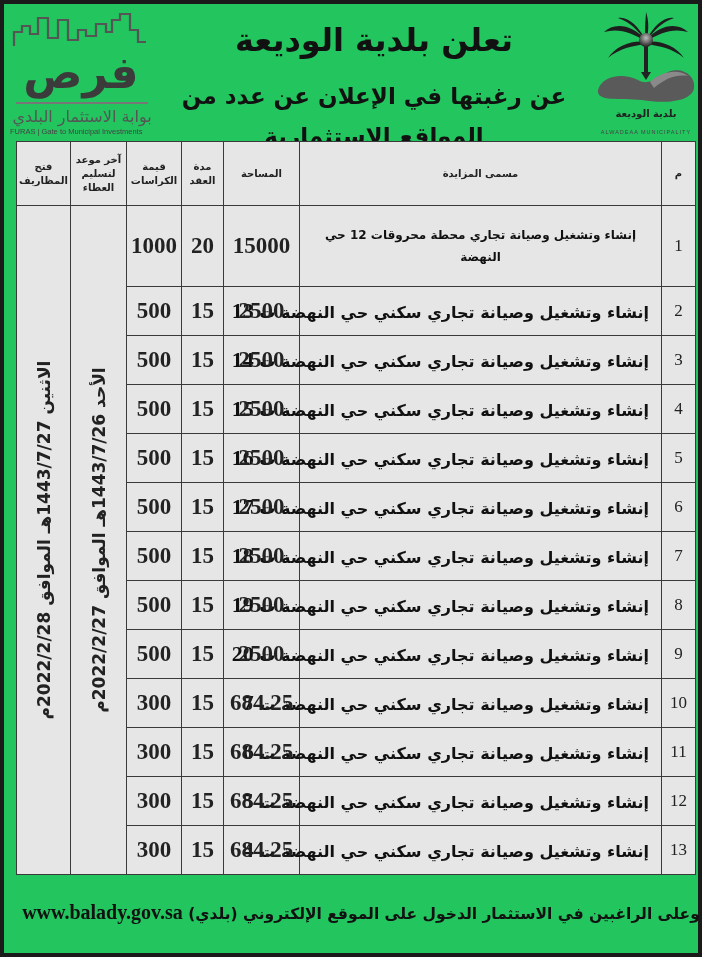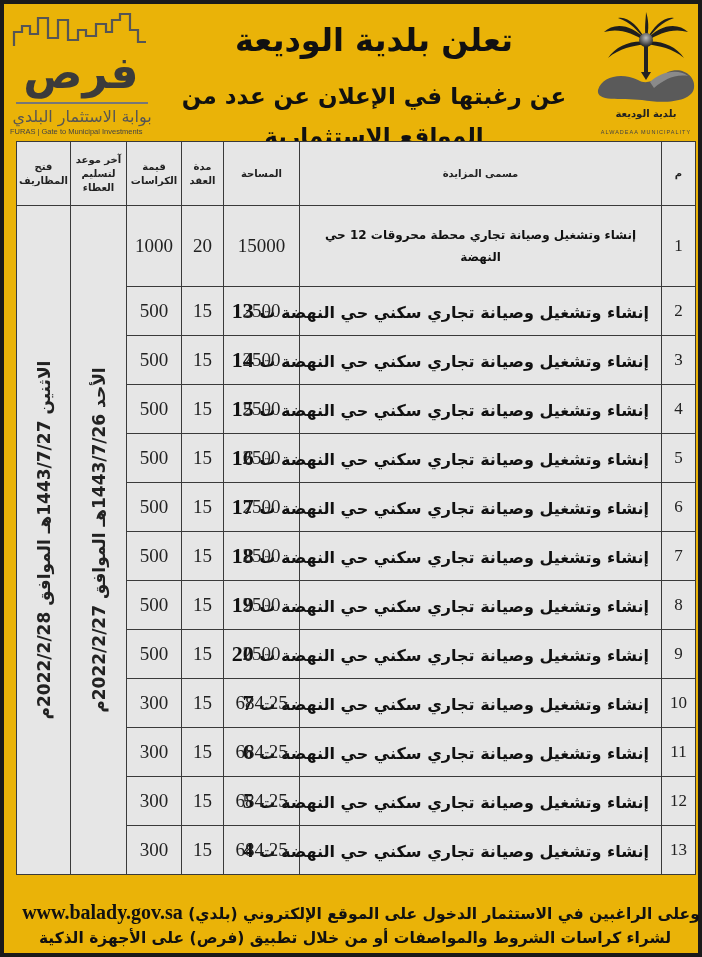--- a/index.html
+++ b/index.html
@@ -4,21 +4,21 @@
 <style>
   html, body { margin:0; padding:0; }
   body {
     width:702px; height:957px; position:relative; overflow:hidden;
     background:#f4f4f4;
     font-family:"DejaVu Sans", sans-serif;
     color:#111;
   }
   .frame {
     position:absolute; left:0; top:0; width:702px; height:957px;
-    box-sizing:border-box; border:4px solid #1a1a1a; background:#eab308;
+    box-sizing:border-box; border:4px solid #1a1a1a; background:#22c55e;
   }
   
   .furas-logo { position:absolute; left:6px; top:6px; width:140px; height:128px; }
   .furas-skyline { position:absolute; left:2px; top:2px; }
   .furas-word {
     position:absolute; left:6px; top:38px; width:130px; text-align:center;
     font-family:"DejaVu Sans", sans-serif; font-size:44px; font-weight:bold; color:#3b3b3b;
     letter-spacing:2px; line-height:50px;
   }
   .furas-rule { position:absolute; left:6px; top:92px; width:132px; height:2px; background:#777; }
@@ -49,21 +49,21 @@
     position:absolute; left:12px; top:137px; width:679px;
     border-collapse:collapse; direction:rtl; table-layout:fixed;
     background:#e6e6e6;
   }
   .tbl td, .tbl th {
     border:1.5px solid #3a3a3a; padding:0; text-align:center; vertical-align:middle;
   }
   .tbl th {
     height:63px; font-size:10px; font-weight:bold; color:#222; line-height:14px;
   }
-  .tbl td.num { font-family:"Liberation Serif", serif; font-weight:normal; font-size:19px; color:#222; }
+  .tbl td.num { font-family:"Liberation Serif", serif; font-weight:bold; font-size:23px; color:#222; }
   .tbl td.idx { font-family:"Liberation Serif", serif; font-size:17px; color:#222; }
   .tbl td.name {
     font-family:"DejaVu Sans", sans-serif; font-weight:bold; font-size:16px; color:#111;
     padding-right:12px; white-space:nowrap;
   }
   .tbl td.name.multi { text-align:center; white-space:normal; line-height:22px; padding:0 14px; font-size:12px; }
   .tbl td.name .code { font-family:"Liberation Serif", serif; font-size:22px; }
   .tbl tr.r1 td { height:80px; }
   .tbl tr.rn td { height:48px; }
   .vert-cell { position:relative; }
@@ -249,14 +249,13 @@
         <td class="num">15</td>
         <td class="num">300</td>
       </tr>
     </tbody>
   </table>
 
   <div class="footer1">
     <span>وعلى الراغبين في الاستثمار الدخول على الموقع الإلكتروني (بلدي)</span>
     <span class="url">www.balady.gov.sa</span>
   </div>
-  <div class="footer2">لشراء كراسات الشروط والمواصفات أو من خلال تطبيق (فرص) على الأجهزة الذكية</div>
 </div>
 
 </body></html>

